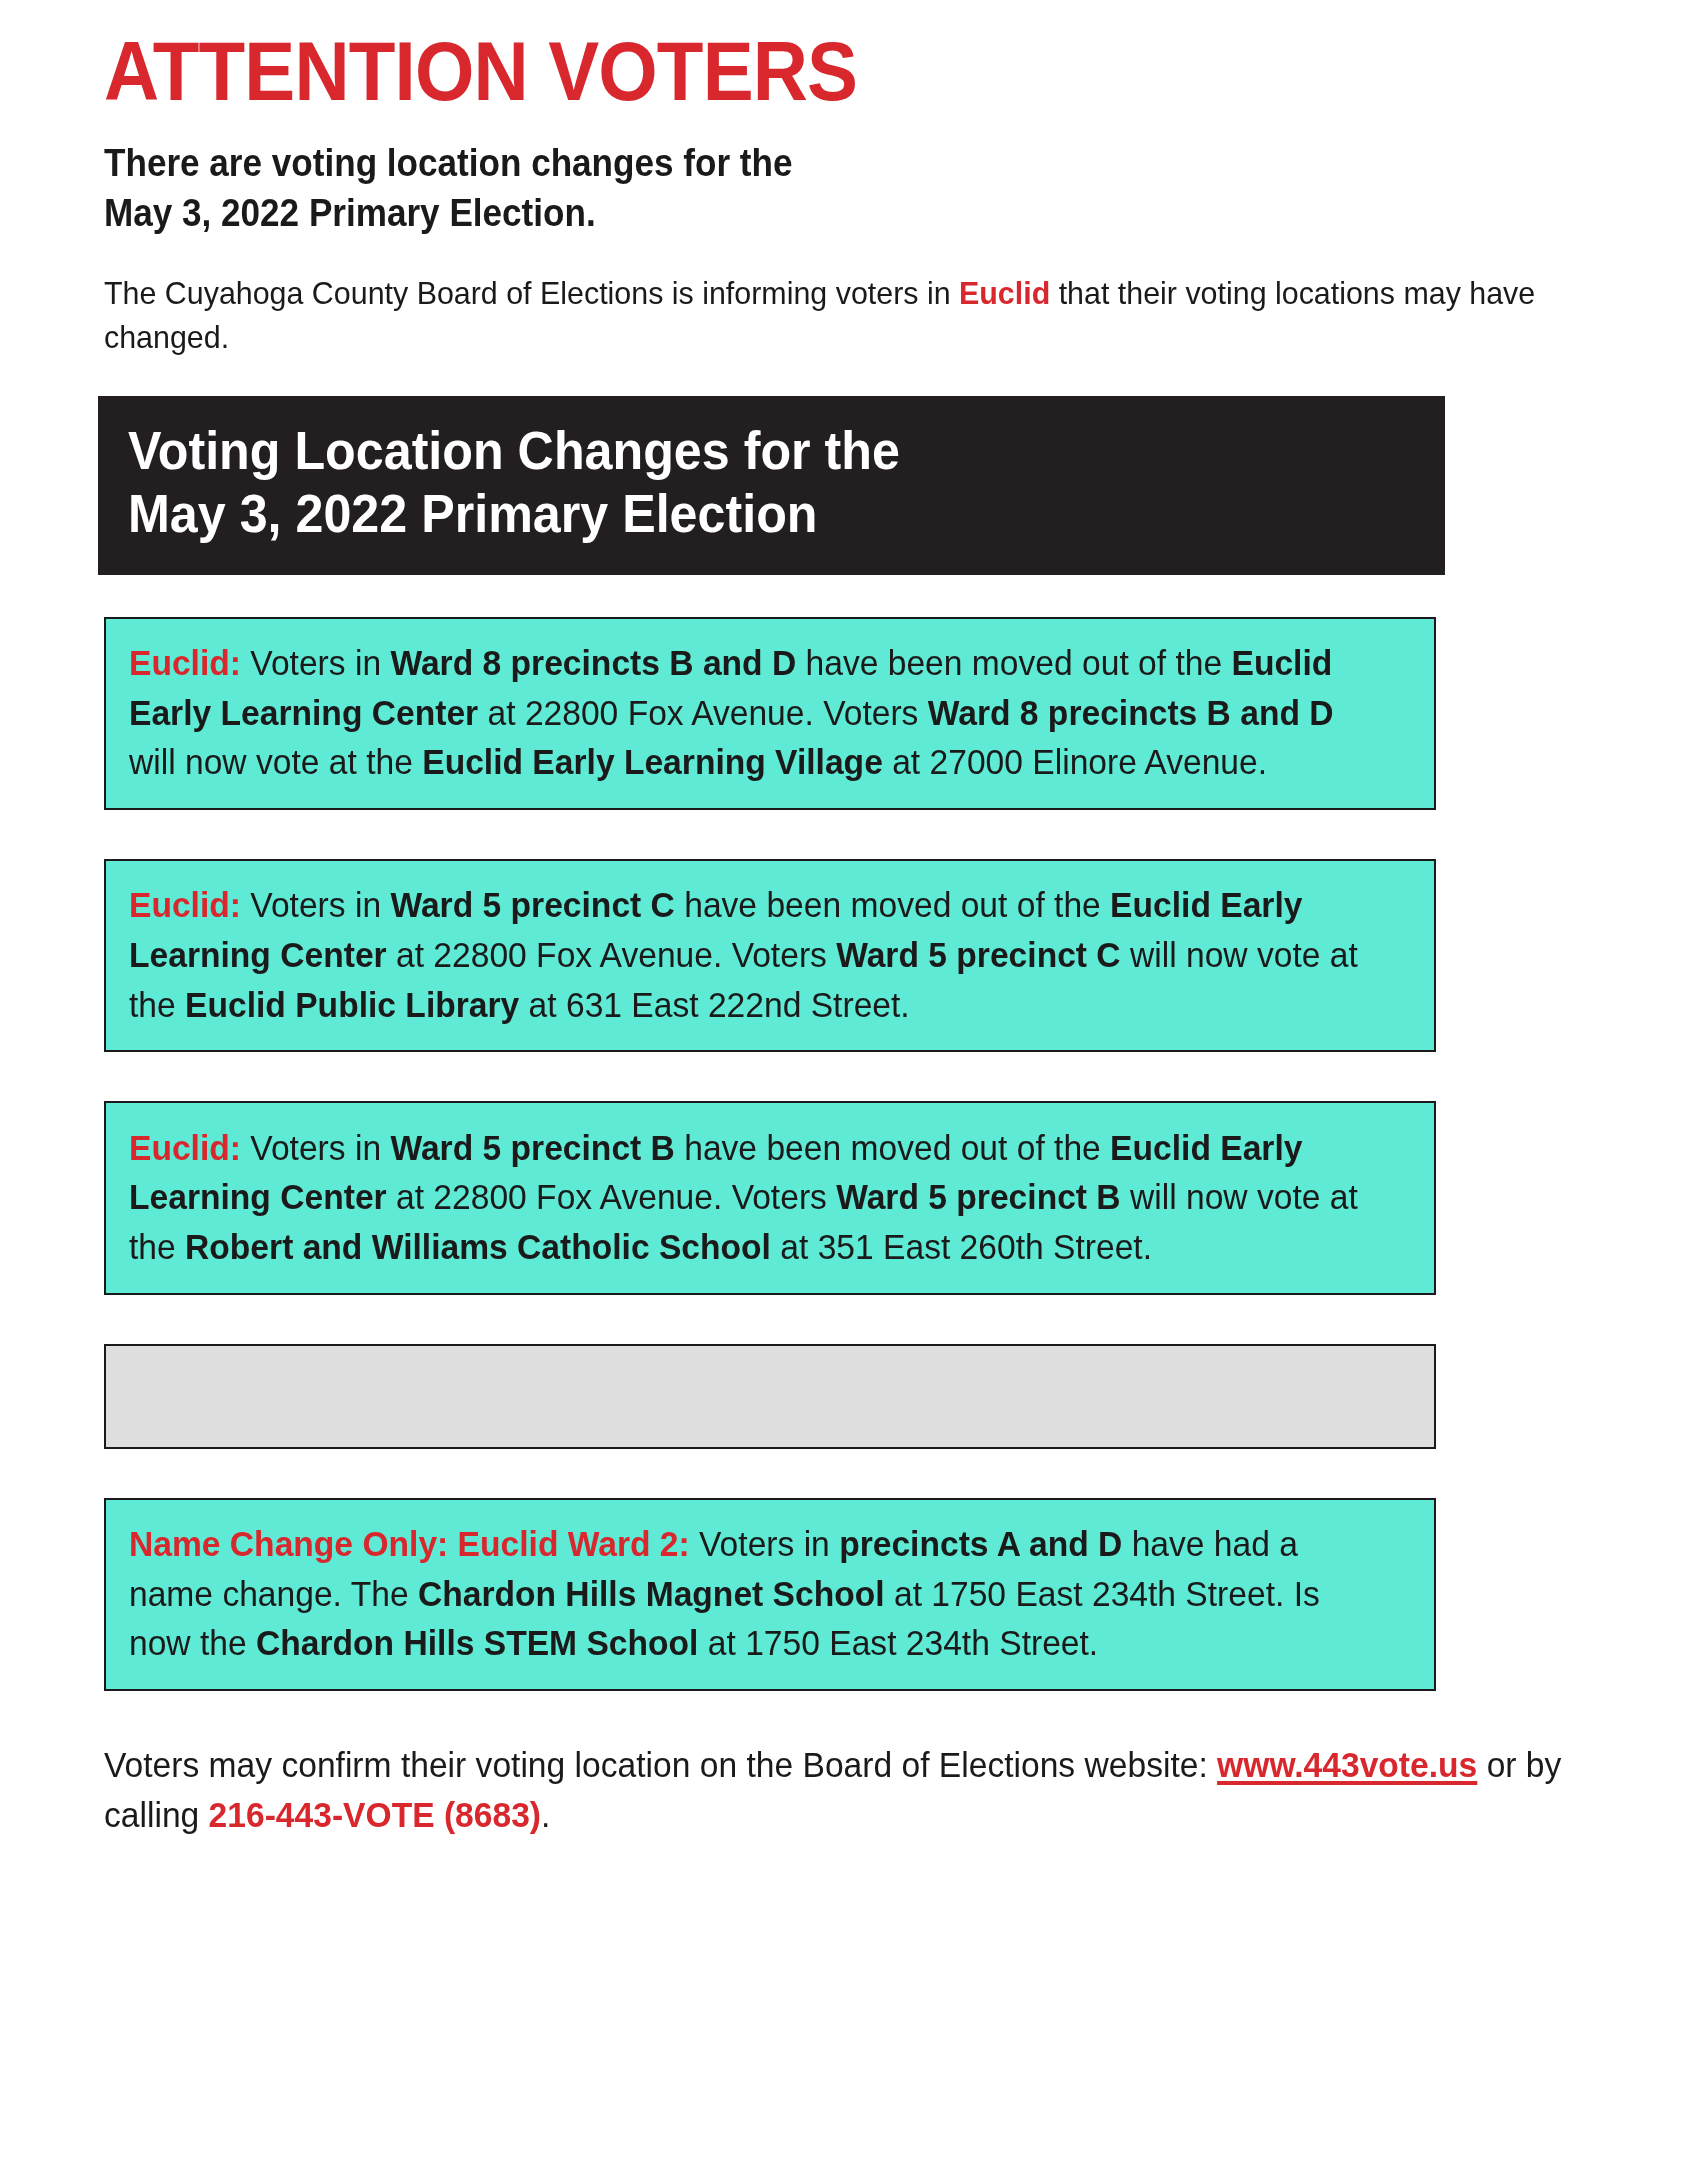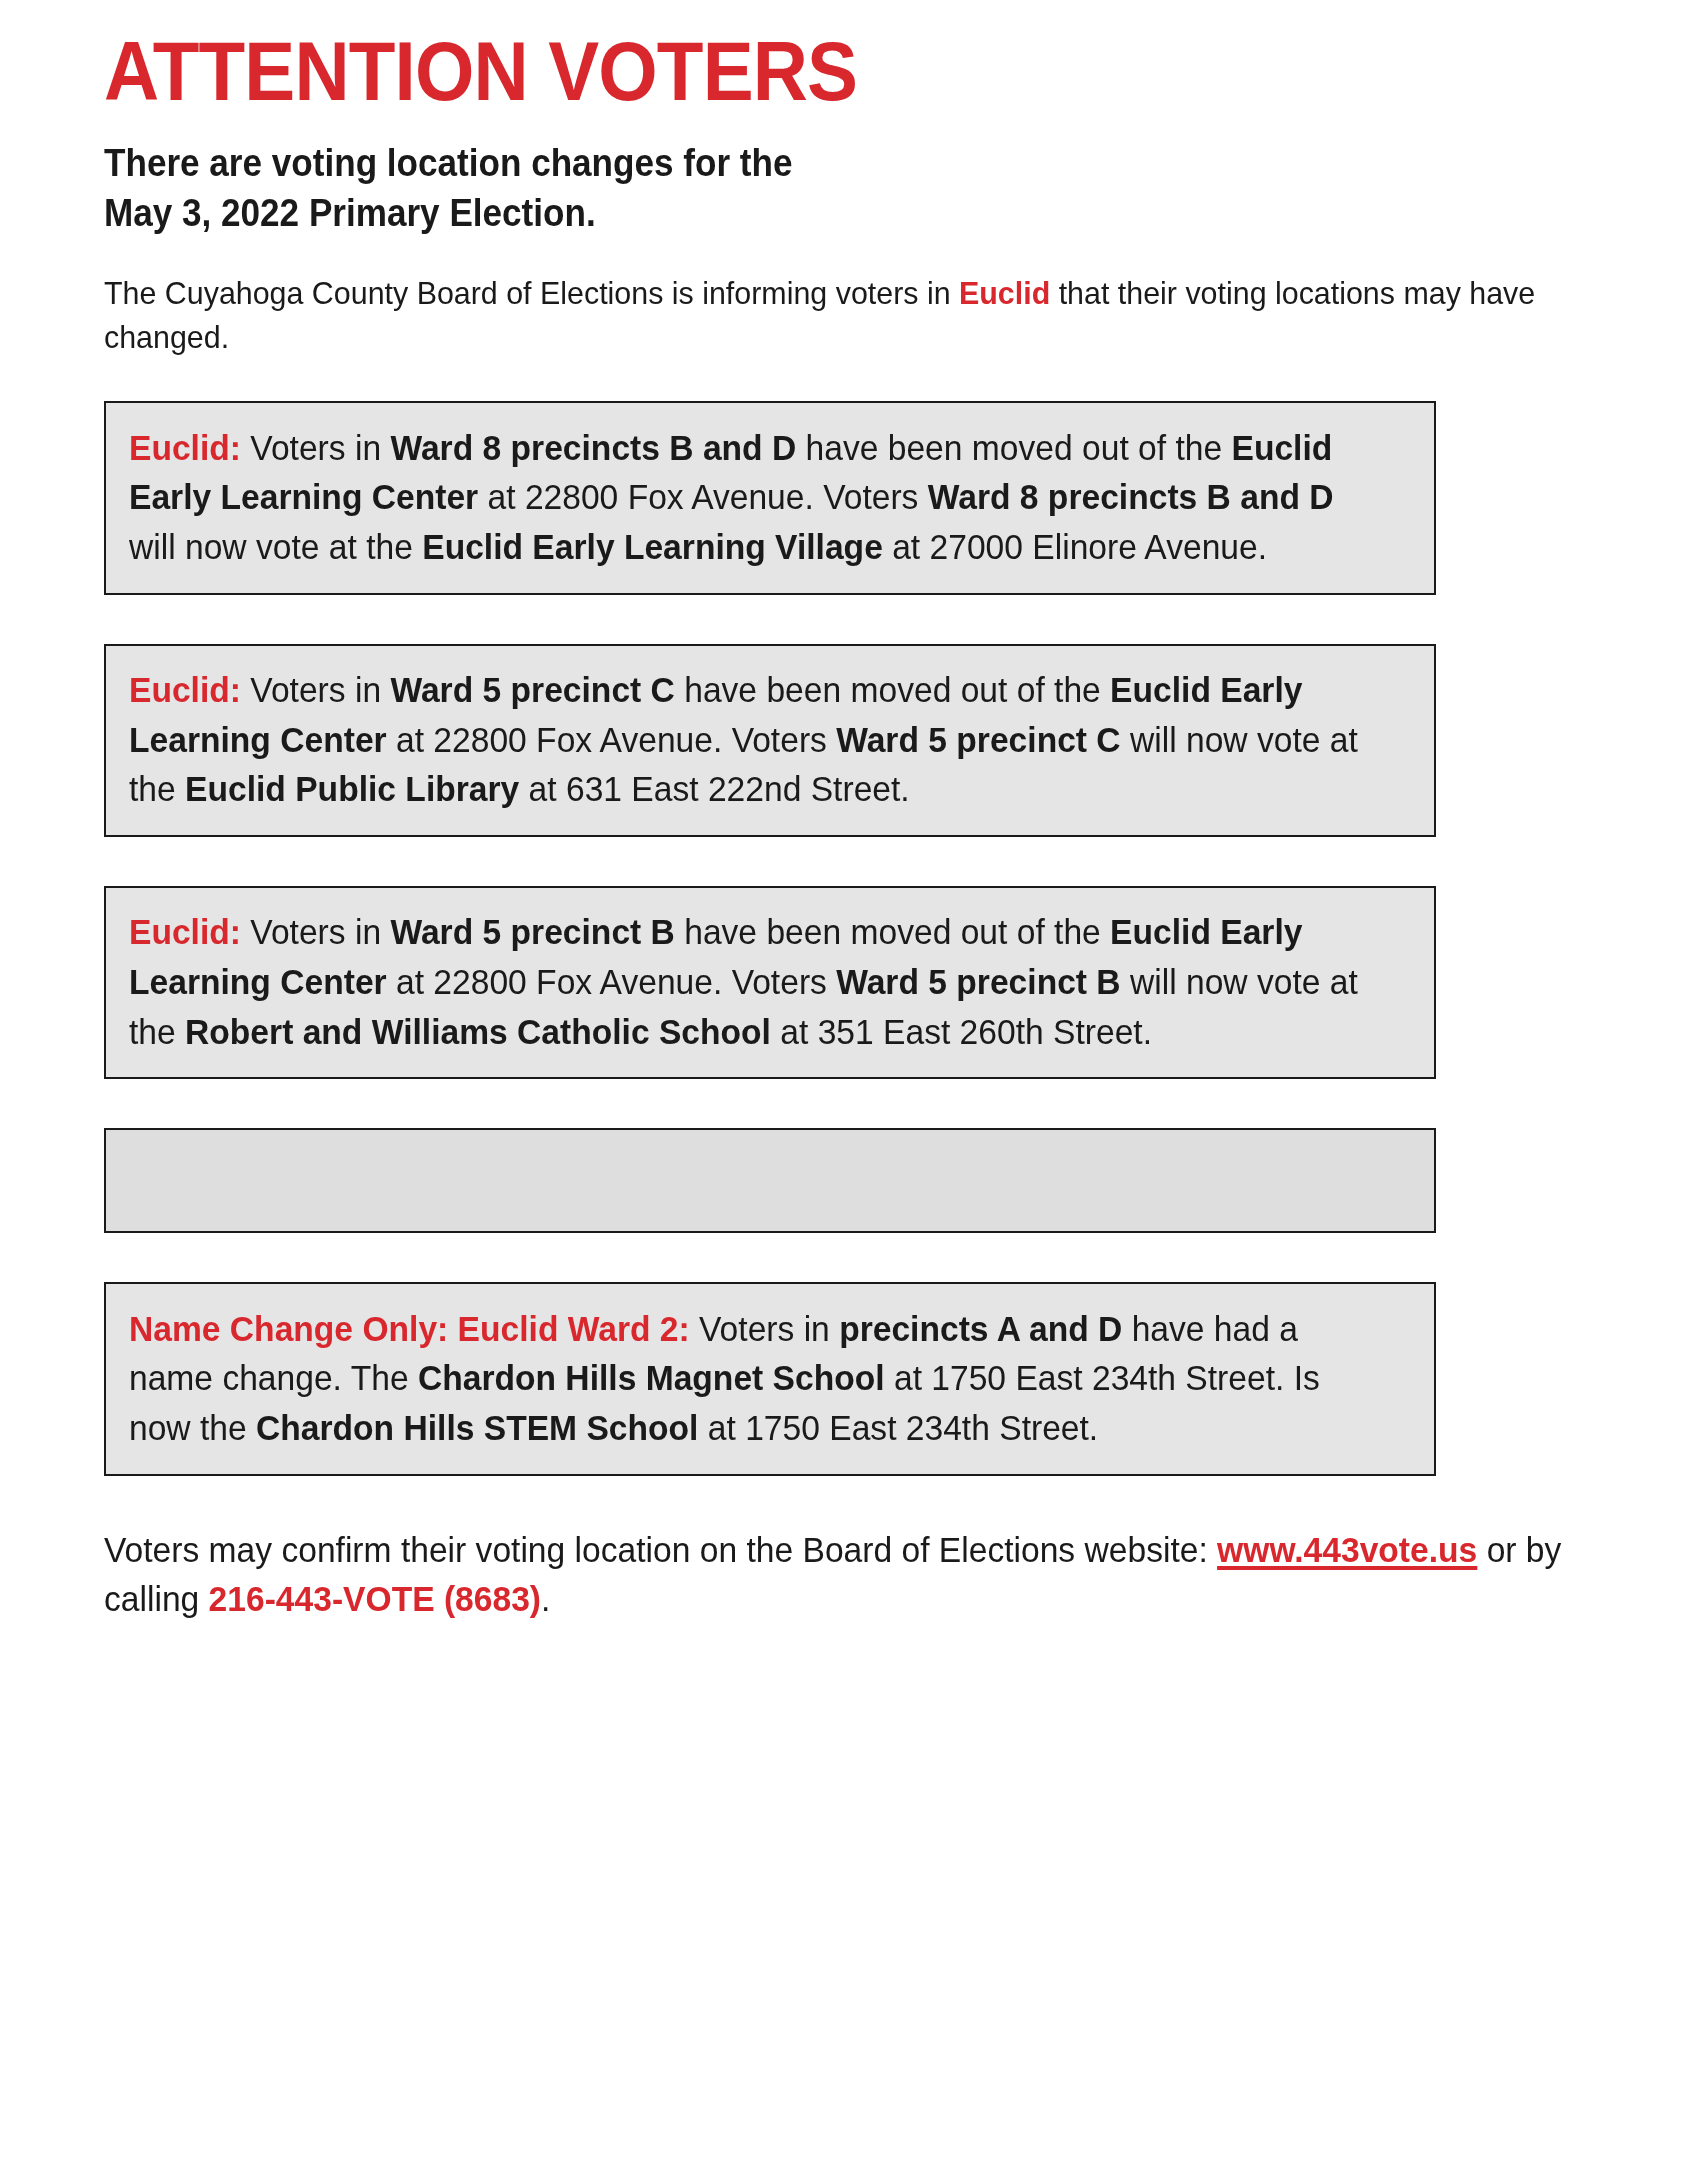--- a/index.html
+++ b/index.html
@@ -121,21 +121,21 @@
 
   
   .boxes {
     margin: 42px 97px 0 104px;
   }
   .notice-box {
     border: 2.6px solid #1a1a1a;
     padding: 19.3px 23px 21px 23px;
     margin-bottom: 49px;
     box-sizing: border-box;
-    background: #e5e5e5;
+    background: #5eead4;
   }
   .notice-text {
     font-family: "Liberation Sans Narrow", "Liberation Sans", sans-serif;
     font-size: 35px;
     line-height: 1.42;
     color: #1a1a1a;
     transform: scaleX(0.96);
     transform-origin: left top;
   }
   .notice-text b { font-weight: bold; }
@@ -185,20 +185,24 @@
         <div>May 3, 2022 Primary Election.</div>
       </div>
     </div>
 
   </div>
 
   <div class="intro">
     <span>The Cuyahoga County Board of Elections is informing voters in </span><span class="hl">Euclid</span><span> that their voting locations may have changed.</span>
   </div>
 
+  <div class="banner">
+    <div class="banner-line">Voting Location Changes for the</div>
+    <div class="banner-line">May 3, 2022 Primary Election</div>
+  </div>
 
   <div class="boxes" id="notice-list">
       <div class="notice-box">
         <div class="notice-text"><span class="hl">Euclid:</span><span> Voters in </span><b>Ward 8 precincts B and D</b><span> have been moved out of the </span><b>Euclid Early Learning Center</b><span> at 22800 Fox Avenue. Voters </span><b>Ward 8 precincts B and D</b><span> will now vote at the </span><b>Euclid Early Learning Village</b><span> at 27000 Elinore Avenue.</span></div>
       </div>
       <div class="notice-box">
         <div class="notice-text"><span class="hl">Euclid:</span><span> Voters in </span><b>Ward 5 precinct C</b><span> have been moved out of the </span><b>Euclid Early Learning Center</b><span> at 22800 Fox Avenue.  Voters </span><b>Ward 5 precinct C</b><span> will now vote at the </span><b>Euclid Public Library</b><span> at 631 East 222nd Street.</span></div>
       </div>
       <div class="notice-box">
         <div class="notice-text"><span class="hl">Euclid:</span><span> Voters in </span><b>Ward 5 precinct B</b><span> have been moved out of the </span><b>Euclid Early Learning Center</b><span> at 22800 Fox Avenue.  Voters </span><b>Ward 5 precinct B</b><span> will now vote at the </span><b>Robert and Williams Catholic School</b><span> at 351 East 260th Street.</span></div>

